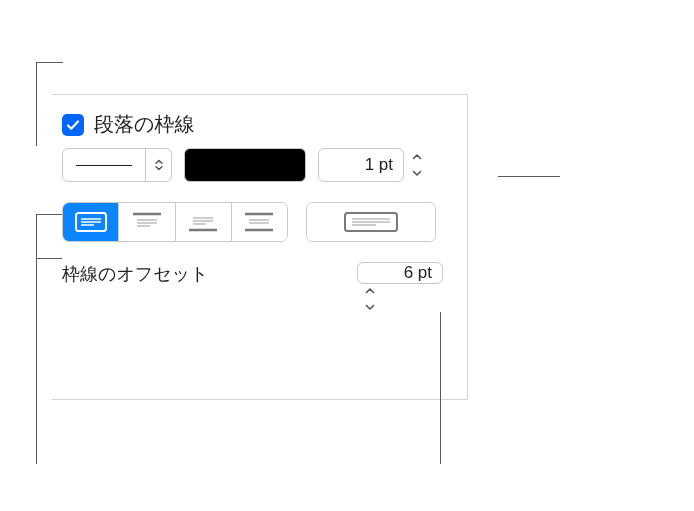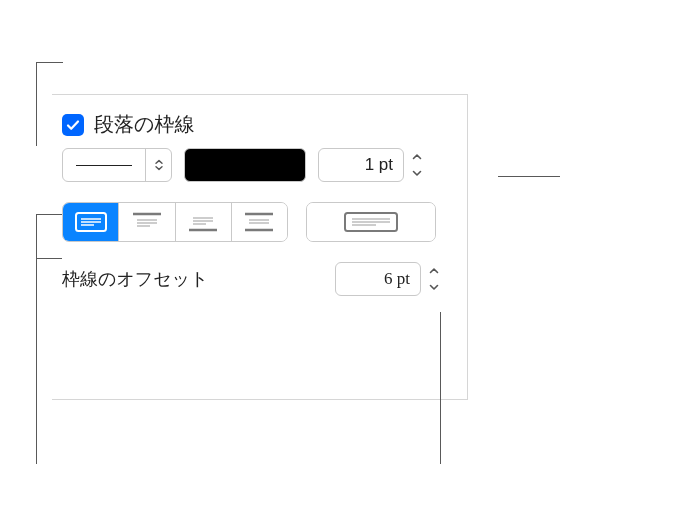--- a/index.html
+++ b/index.html
@@ -156,31 +156,30 @@
     background: #fff;
     cursor: pointer;
     padding: 0;
   }
   .seg-group.g4 .seg-btn + .seg-btn { border-left: 1px solid #c9c9c9; }
   .seg-btn.selected { background: #0a84ff; }
   .seg-btn svg { display: block; }
 
   .offset-row {
     display: flex;
-    align-items: center;
+    align-items: flex-start;
     padding-left: 10px;
     margin-bottom: 36px;
-    font-family: Liberation Serif, serif;
   }
   .offset-label {
     font-size: 18px;
     color: #222;
     flex: 0 0 auto;
   }
-  .offset-row .stepper-group { margin-left: auto; margin-right: 24px; }
+  .offset-row .stepper-group { margin-left: auto; margin-right: 24px; flex-direction: column; }
 
   
   .leader {
     position: absolute;
     background: #595959;
   }
 </style>
 </head>
 <body>
 

